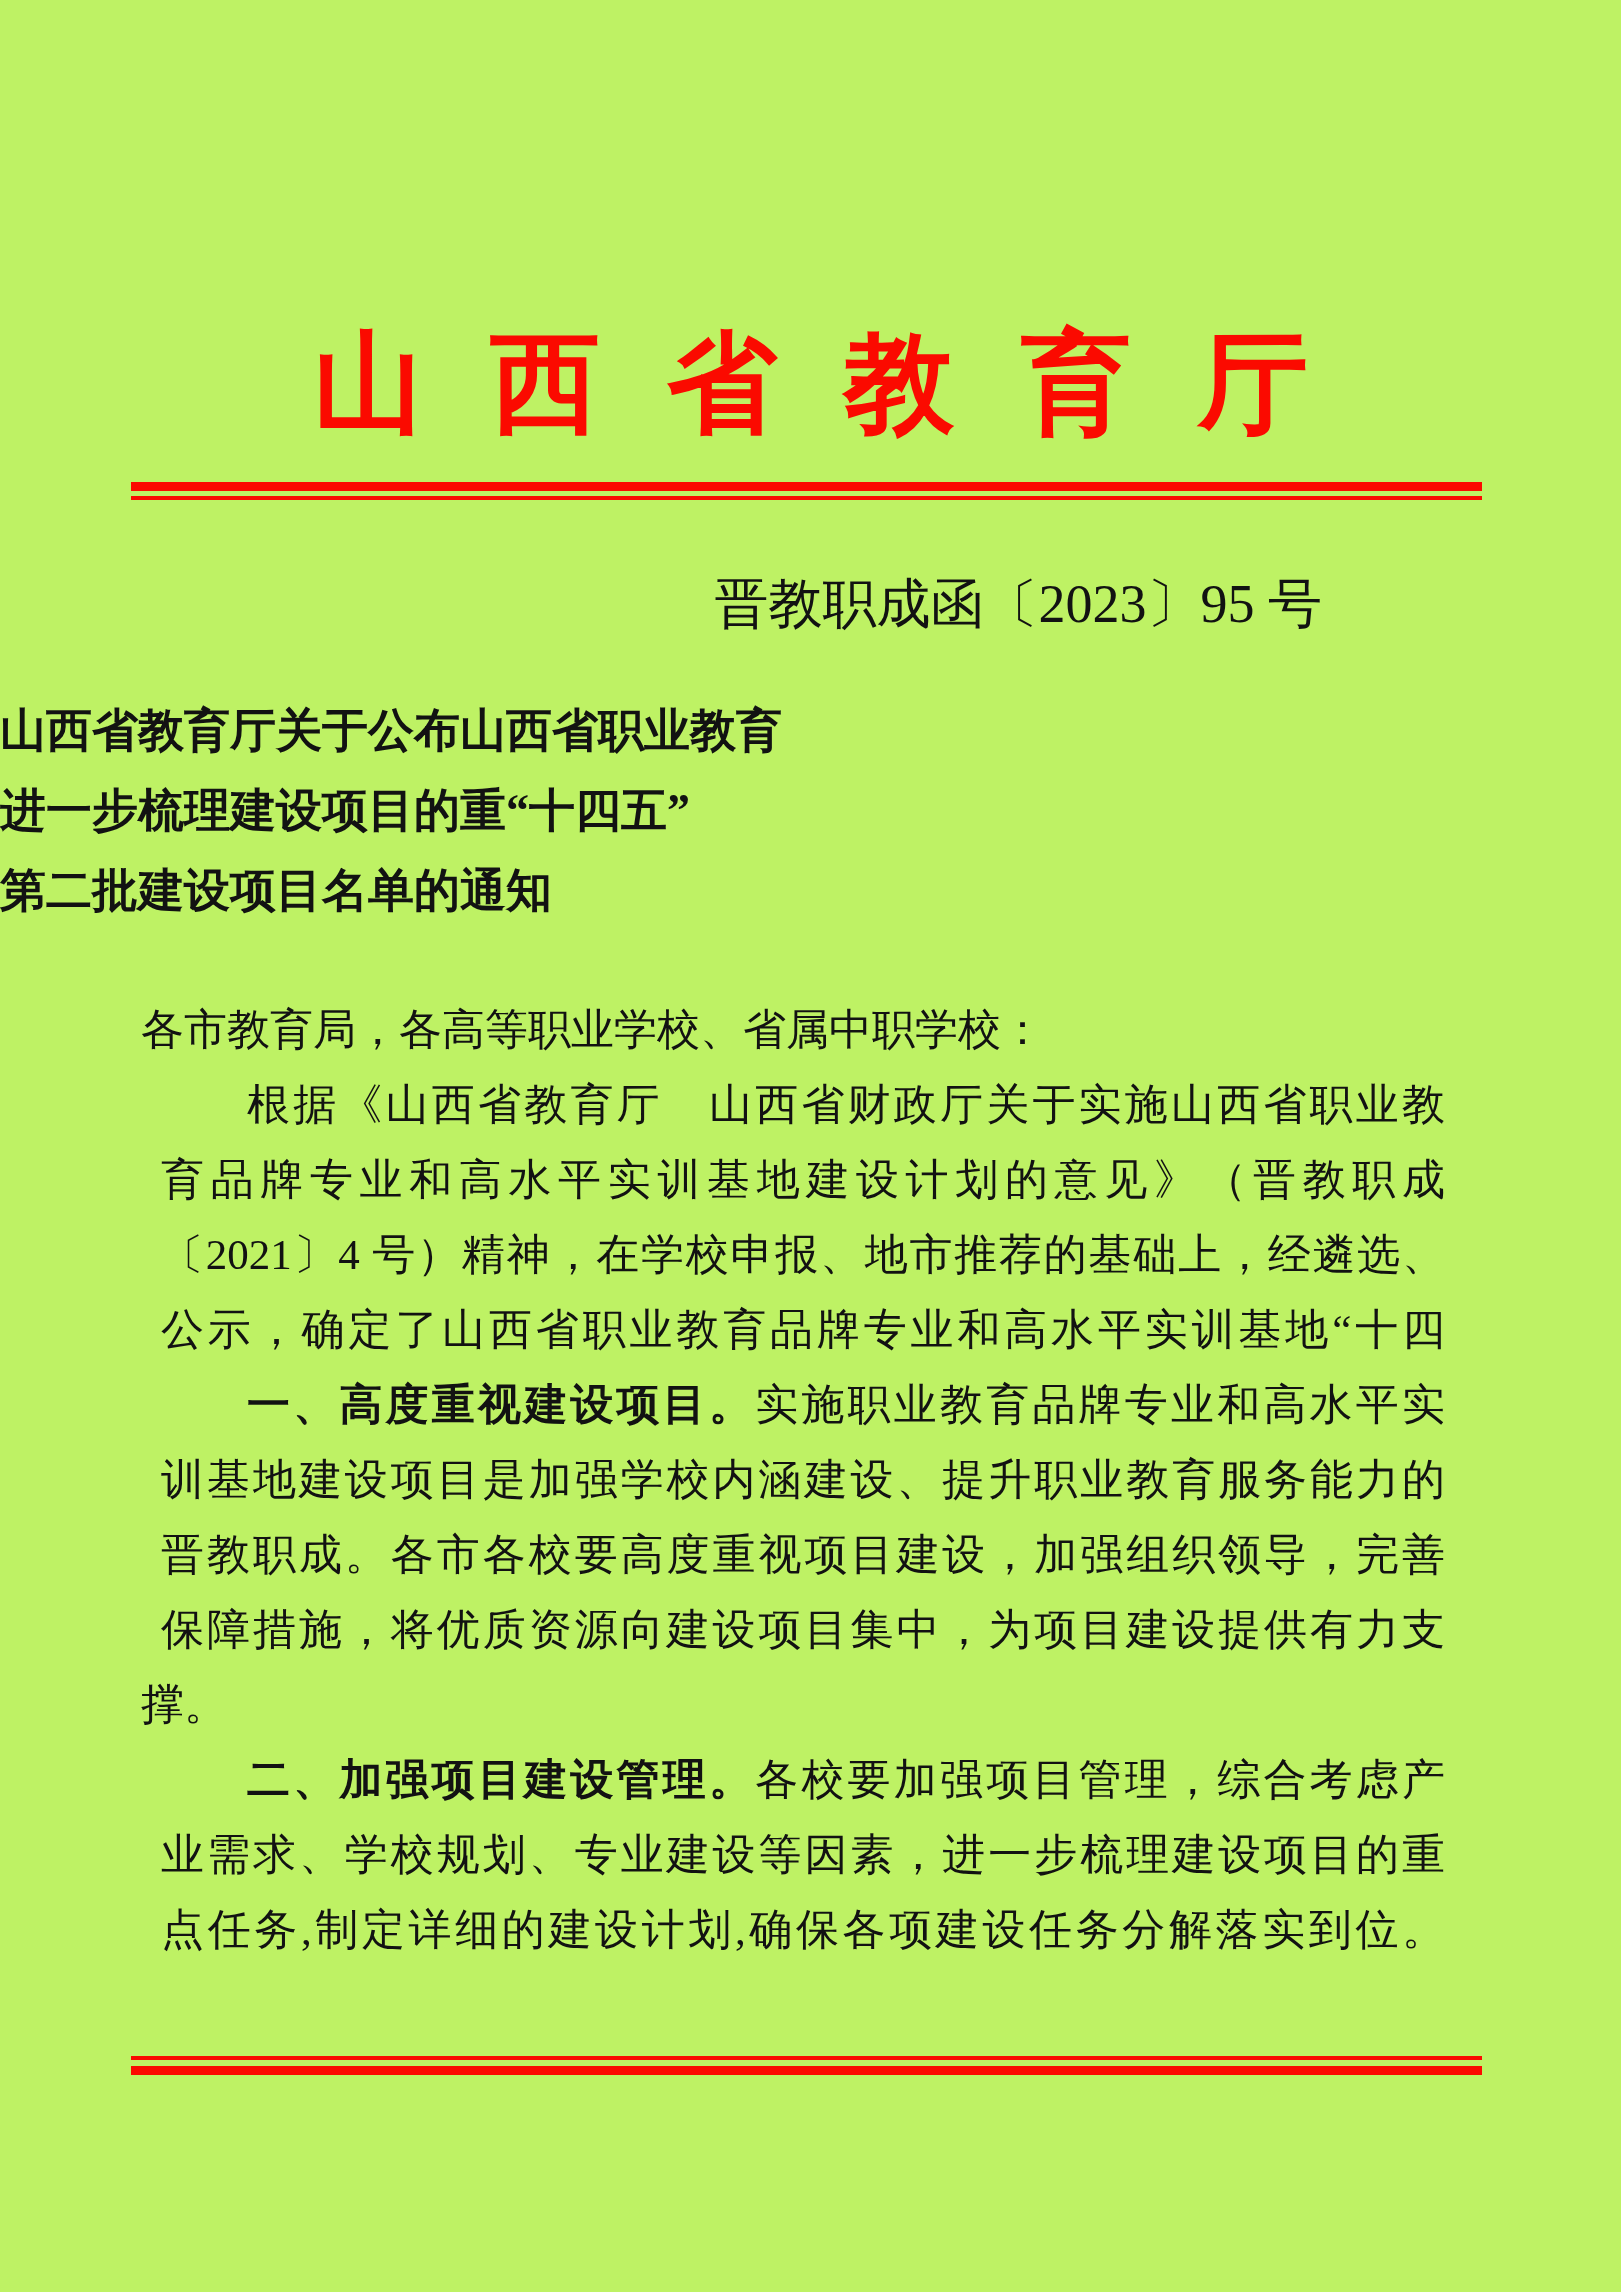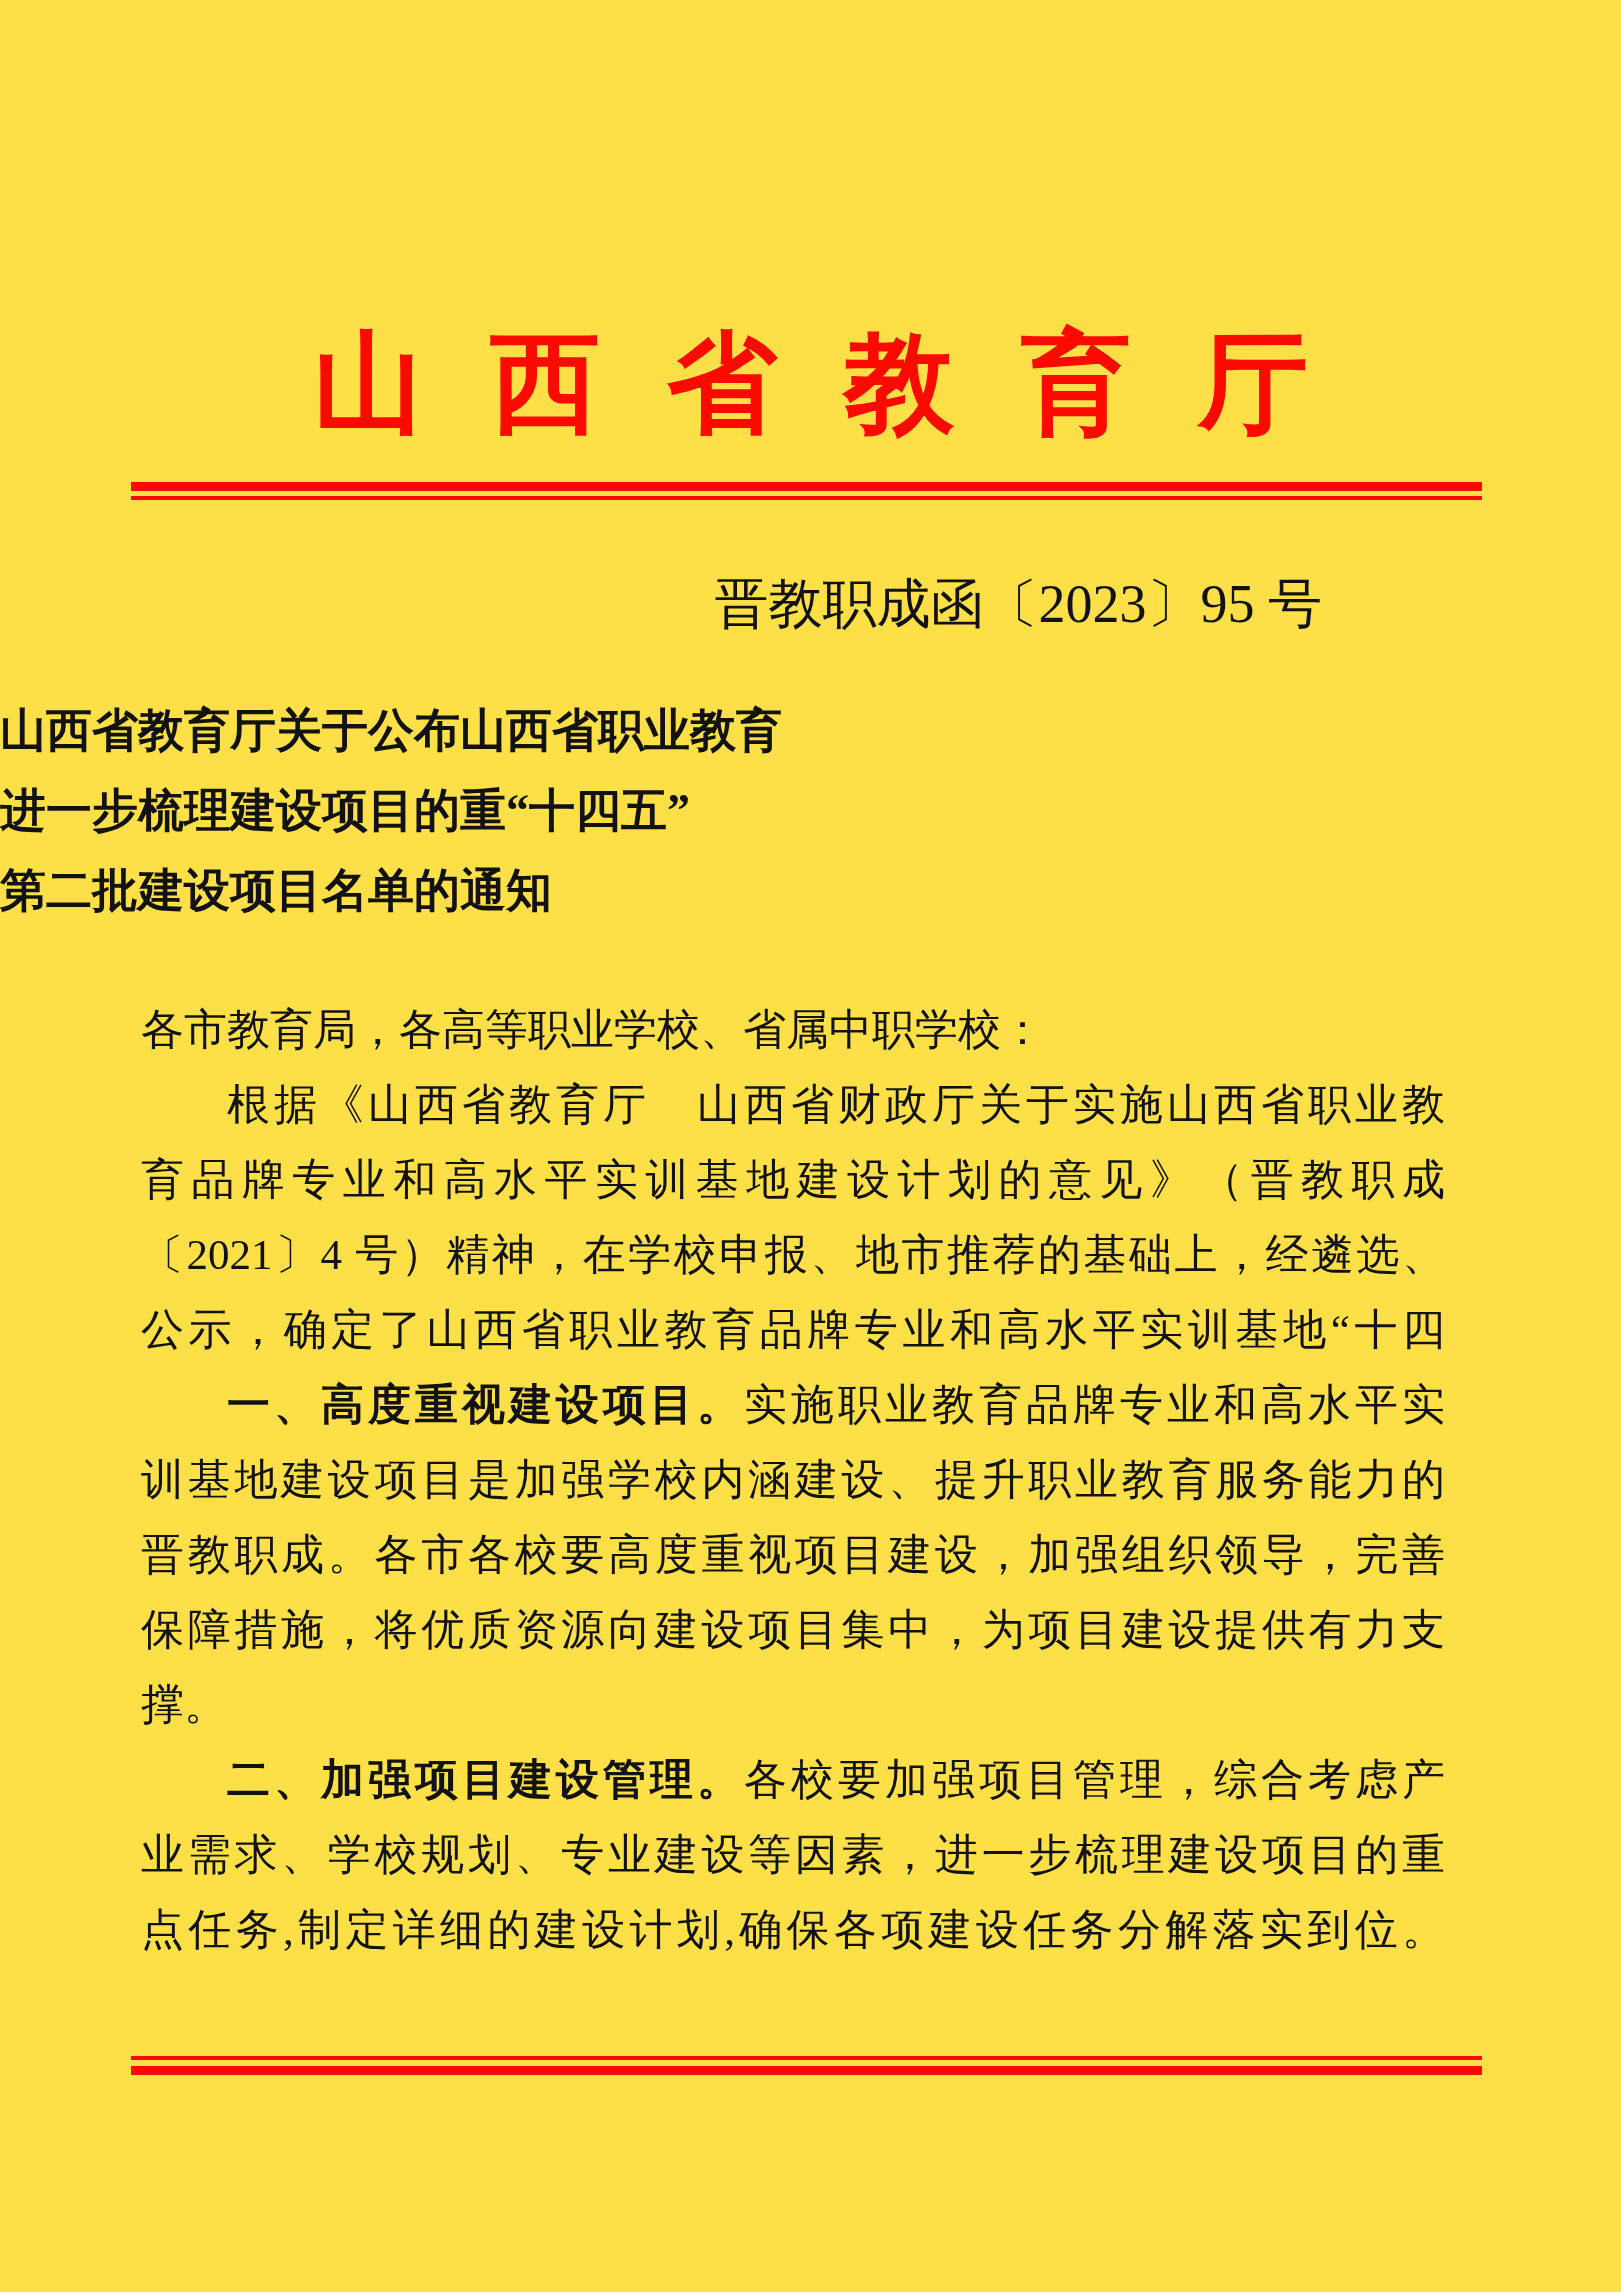--- a/index.html
+++ b/index.html
@@ -1,20 +1,20 @@
 <!DOCTYPE html>
 <html><head>
 <meta charset="utf-8">
 <style>
   html, body { margin: 0; padding: 0; background: #e8e8e8; }
   .page {
     position: relative;
     width: 1621px;
     height: 2293px;
-    background: #fde047;
+    background: #bef264;
     overflow: hidden;
     font-family: "Liberation Serif", "DejaVu Serif", serif;
     color: #121212;
   }
   .agency {
     position: absolute;
     top: 310px;
     left: 0;
     width: 100%;
     text-align: center;
@@ -55,20 +55,21 @@
   .body-line {
     height: 75px;
     line-height: 75px;
     white-space: nowrap;
     overflow: visible;
   }
   .body-line.full {
     text-align: justify;
     text-align-last: justify;
     white-space: normal;
+    margin-left: 20px;
   }
   .body-line.indent { text-indent: 86px; }
   .lead {
     font-family: Liberation Serif, serif;
     font-weight: bold;
   }
 </style>
 </head>
 <body>
 

